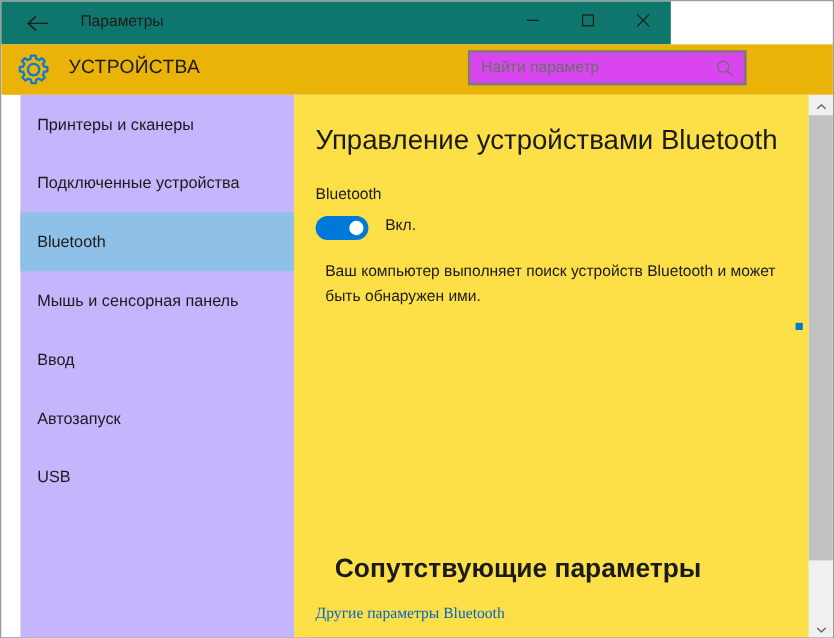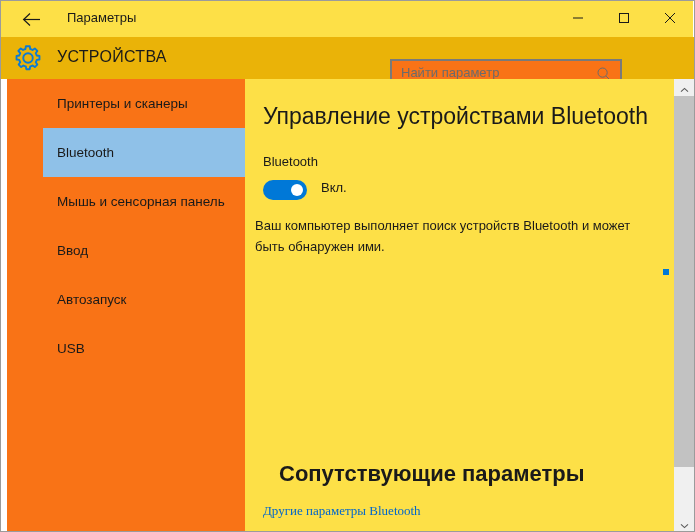--- a/index.html
+++ b/index.html
@@ -19,23 +19,23 @@
     overflow: hidden;
     background: #ffffff;
     border: 1px solid #9b9b9b;
     box-sizing: border-box;
   }
 
   
   .titlebar {
     position: absolute;
     left: 0; top: 0;
-    width: 692px;
+    width: 558px;
     height: 36px;
-    background: #fde047;
+    background: #0f766e;
     box-sizing: border-box;
   }
   .back-btn {
     position: absolute;
     left: 10px; top: 3px;
     width: 40px; height: 30px;
     display: flex;
     align-items: center;
     justify-content: center;
     cursor: default;
@@ -83,24 +83,23 @@
     font-size: 16px;
     letter-spacing: 0.3px;
     color: #1a1a1a;
     white-space: nowrap;
   }
   .search-box {
     position: absolute;
     left: 389px; top: 41px;
     width: 232px;
     height: 29px;
-    background: #f97316;
+    background: #d946ef;
     border: 2px solid #7a7a7a;
     box-sizing: border-box;
-    margin-top: 17px;
   }
   .search-input {
     position: absolute;
     left: 9px; top: 4px;
     width: 240px;
     border: none;
     outline: none;
     background: transparent;
     font-family: "Liberation Sans", sans-serif;
     font-size: 13px;
@@ -110,26 +109,25 @@
   .search-input::placeholder { color: #6b6b6b; opacity: 1; }
   .search-icon {
     position: absolute;
     right: 8px; top: 5px;
     width: 16px; height: 16px;
   }
 
   
   .sidebar {
     position: absolute;
-    left: 6px; top: 78px;
+    left: 16px; top: 78px;
     width: 244px;
     height: 453px;
-    background: #f97316;
-    box-sizing: border-box;
-    padding-left: 36px;
+    background: #c4b5fd;
+    box-sizing: border-box;
   }
   .nav-item {
     position: relative;
     height: 49px;
     display: flex;
     align-items: center;
     padding-left: 14px;
     box-sizing: border-box;
     font-size: 13.5px;
     color: #1a1a1a;
@@ -185,21 +183,21 @@
     border-radius: 50%;
     background: #ffffff;
   }
   .toggle-label {
     margin-left: 14px;
     font-size: 13px;
     color: #1a1a1a;
   }
   .desc {
     position: absolute;
-    left: 10px; top: 136px;
+    left: 26px; top: 136px;
     width: 392px;
     font-size: 13px;
     line-height: 21px;
     color: #1a1a1a;
   }
   .scan-dot {
     position: absolute;
     left: 418px; top: 190px;
     width: 6px; height: 6px;
     background: #0078d7;
@@ -355,20 +353,23 @@
         <circle cx="6.6" cy="6.6" r="4.6" stroke="#6b6b6b" stroke-width="1"></circle>
         <path d="M10.1 10.1L14.5 14.5" stroke="#6b6b6b" stroke-width="1"></path>
       </svg>
     </span>
   </div>
 
   <div class="sidebar">
     <div class="nav-item">
       <span>Принтеры и сканеры</span>
     </div>
+    <div class="nav-item">
+      <span>Подключенные устройства</span>
+    </div>
     <div class="nav-item selected">
       <span>Bluetooth</span>
     </div>
     <div class="nav-item">
       <span>Мышь и сенсорная панель</span>
     </div>
     <div class="nav-item">
       <span>Ввод</span>
     </div>
     <div class="nav-item">

